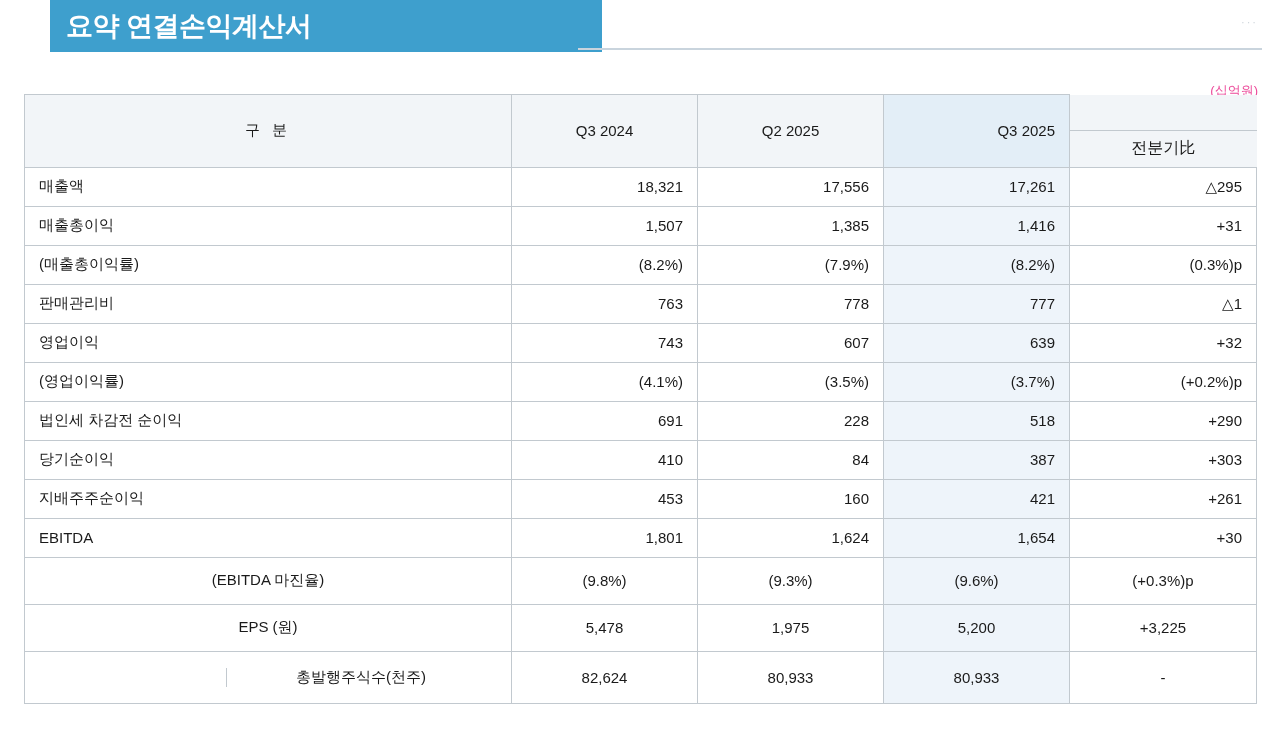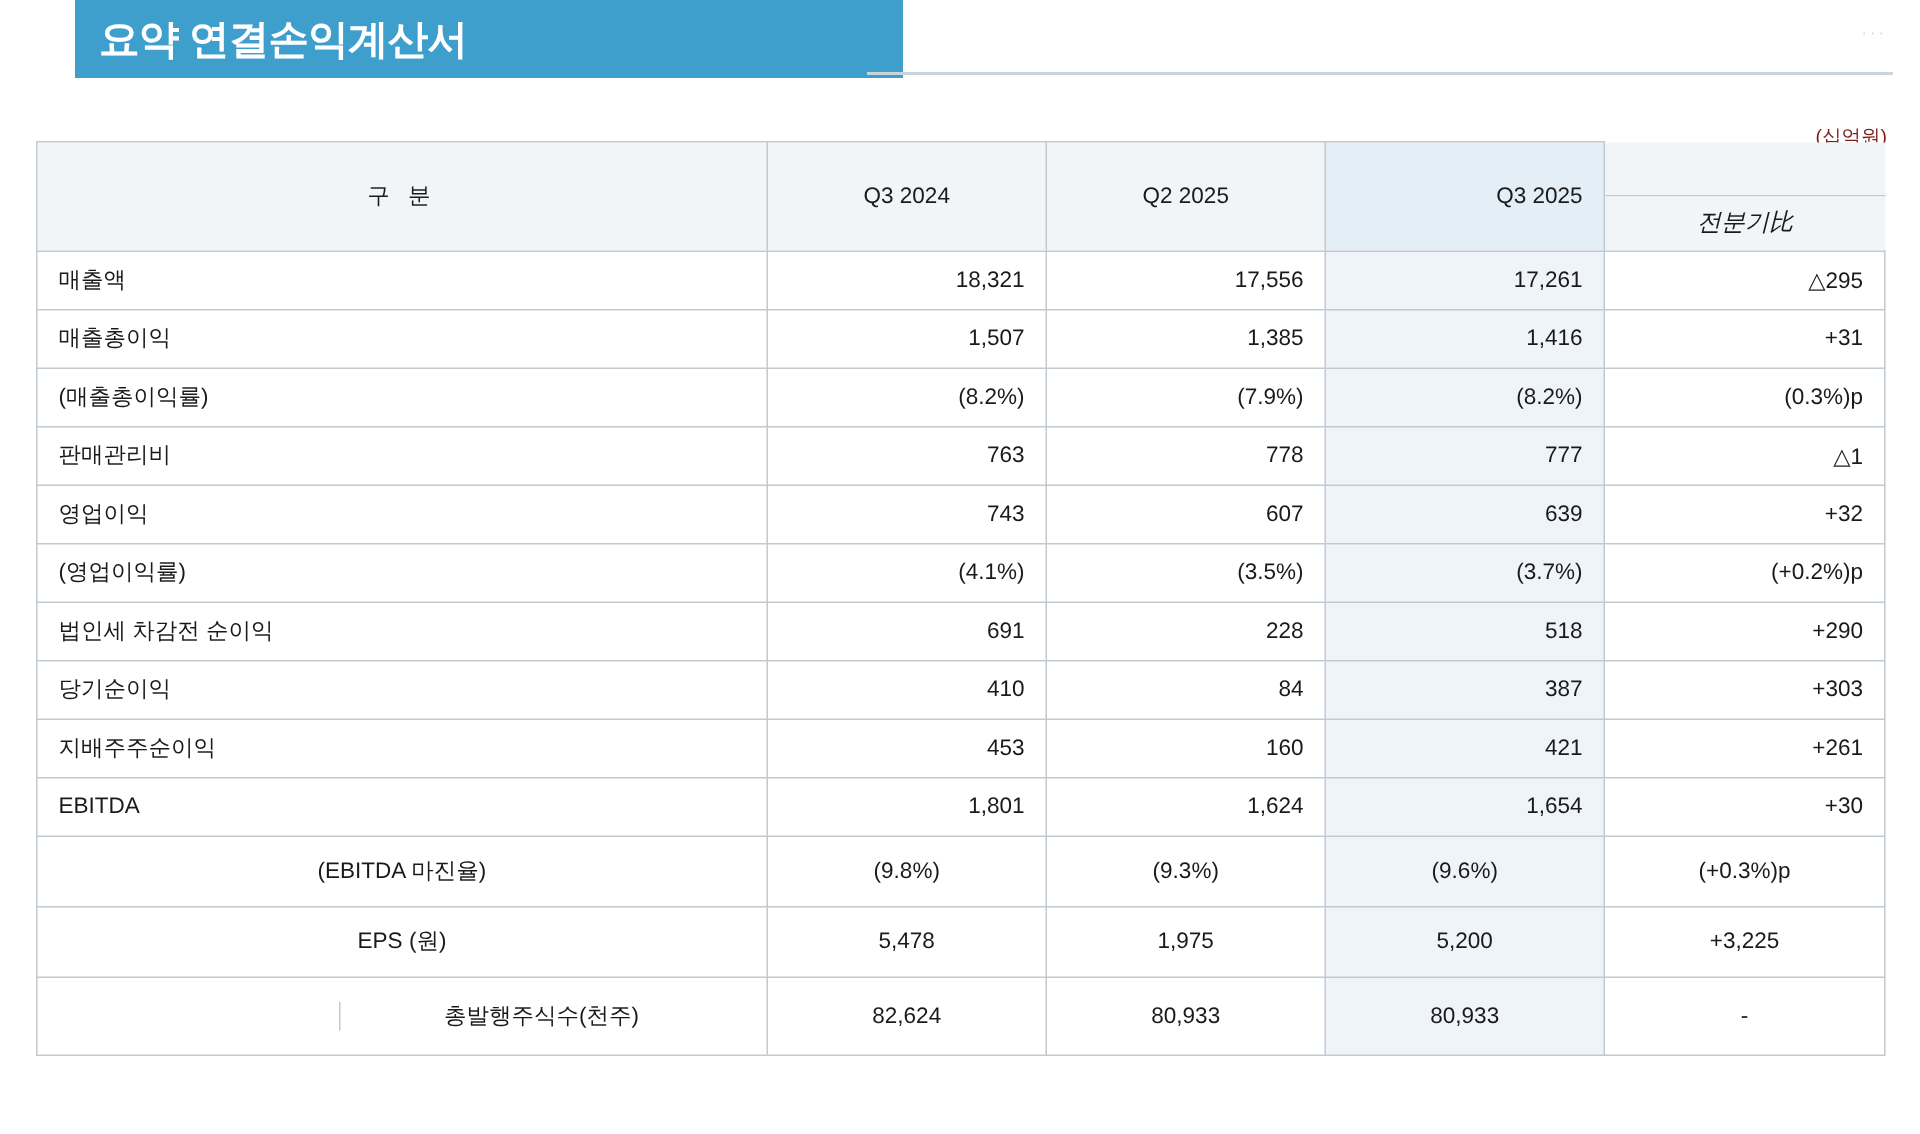--- a/index.html
+++ b/index.html
@@ -54,21 +54,21 @@
     color: #cfd6dc;
     letter-spacing: 2px;
   }
 
   
   .unit-note {
     position: absolute;
     top: 82px;
     right: 22px;
     font-size: 13px;
-    color: #7f1d1d;
+    color: #ec4899;
   }
 
   
   .table-wrap {
     position: absolute;
     top: 94px;
     left: 24px;
     width: 1232px;
   }
   table.fin {
@@ -107,21 +107,20 @@
     border-bottom: 1px solid #c2c9cf;
     background: #f2f5f8;
   }
   .hdr-bot {
     height: 36px;
     background: #f2f5f8;
     display: flex;
     align-items: center;
     justify-content: center;
     font-size: 16px;
-    font-style: italic;
   }
 
   td.label { text-align: left; }
   td.num { text-align: right; }
   td.current { background: #eef4fa !important; }
 
   
   tr.tall td { height: 47px; text-align: center; }
 
   

